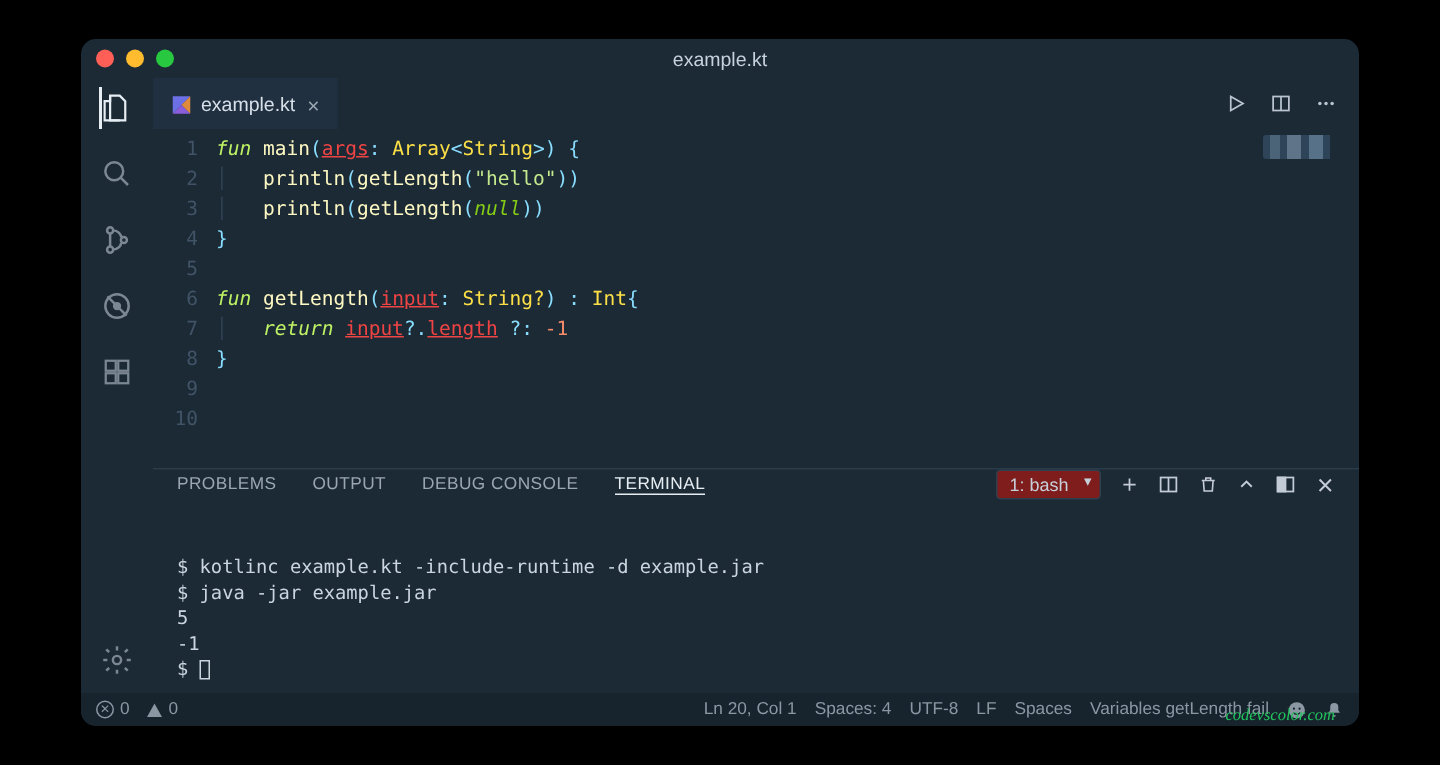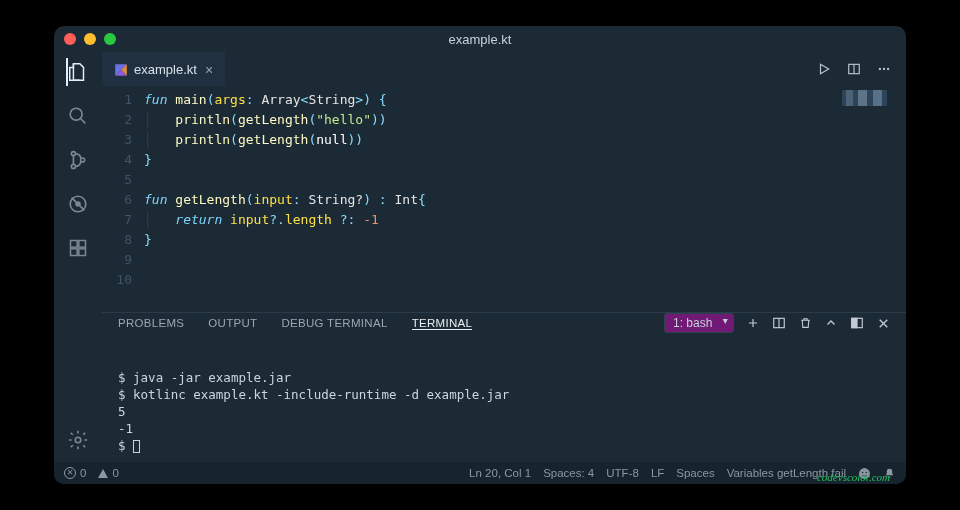--- a/index.html
+++ b/index.html
@@ -119,27 +119,27 @@
     color: #415366;
     padding: 4px 12px 0 0;
     user-select: none;
   }
   .code {
     flex: 1;
     padding: 4px 0 0 0;
     color: #cdd6df;
     white-space: pre;
   }
-  .tok-kw { color: #7dd3fc; font-style: italic; text-align: right; }
+  .tok-kw { color: #bef264; font-style: italic; text-align: right; }
   .tok-fn { color: #fef9c3; }
-  .tok-id { color: #fde047; }
-  .tok-type { color: #e5e5e5; }
+  .tok-id { color: #ef4444; text-decoration: underline; }
+  .tok-type { color: #fde047; }
   .tok-str { color: #c3e88d; }
   .tok-num { color: #f78c6c; }
-  .tok-null { color: #ffffff; }
+  .tok-null { color: #84cc16; font-style: italic; }
   .tok-punc { color: #89ddff; }
   .tok-plain { color: #cdd6df; }
   .guide { color:#2f4254; }
 
   .minimap {
     position:absolute;
     top:4px; right:8px;
     width:56px; height:16px;
     background: linear-gradient(90deg,#3a5570 0 8%,#6a8aa5 8% 20%,#3a5570 20% 28%,#8aa5c0 28% 45%,#3a5570 45% 55%,#7da0bf 55% 72%,#3a5570 72% 80%,transparent 80%);
     opacity:0.6;
@@ -161,21 +161,21 @@
     gap: 24px;
     padding: 0 16px;
     color: #9aa7b2;
     font-size: 11.5px;
     letter-spacing: .3px;
   }
   .panel-tab { cursor:pointer; }
   .panel-tab.active { color: #e6edf3; border-bottom: 1px solid #e6edf3; padding-bottom:0;}
   .panel-tabs .right { margin-left:auto; display:flex; align-items:center; gap:12px; color:#c3ccd6;}
   .term-select {
-    background:#701a75; color:#c6d0da; border:1px solid #2e3f4e;
+    background:#7f1d1d; color:#c6d0da; border:1px solid #2e3f4e;
     font-size:12px; padding:2px 20px 2px 8px; border-radius:3px;
     appearance:none; position:relative;
   }
   .select-wrap{position:relative;display:inline-block;}
   .select-wrap::after{content:'▾'; position:absolute; right:6px; top:2px; color:#c6d0da; font-size:10px; pointer-events:none;}
   .panel-ico{width:14px;height:14px;cursor:pointer;display:flex;align-items:center;justify-content:center;}
 
   .terminal {
     flex:1;
     font-family: Menlo, Consolas, monospace;
@@ -321,21 +321,21 @@
             <div>10</div>
           </div>
         <div class="code" id="code"><div><span class="tok-kw">fun</span><span class="tok-plain"> </span><span class="tok-fn">main</span><span class="tok-punc">(</span><span class="tok-id">args</span><span class="tok-punc">: </span><span class="tok-type">Array</span><span class="tok-punc">&lt;</span><span class="tok-type">String</span><span class="tok-punc">&gt;) {</span></div><div><span class="guide">│   </span><span class="tok-fn">println</span><span class="tok-punc">(</span><span class="tok-fn">getLength</span><span class="tok-punc">(</span><span class="tok-str">"hello"</span><span class="tok-punc">))</span></div><div><span class="guide">│   </span><span class="tok-fn">println</span><span class="tok-punc">(</span><span class="tok-fn">getLength</span><span class="tok-punc">(</span><span class="tok-null">null</span><span class="tok-punc">))</span></div><div><span class="tok-punc">}</span></div><div>&nbsp;</div><div><span class="tok-kw">fun</span><span class="tok-plain"> </span><span class="tok-fn">getLength</span><span class="tok-punc">(</span><span class="tok-id">input</span><span class="tok-punc">: </span><span class="tok-type">String?</span><span class="tok-punc">) : </span><span class="tok-type">Int</span><span class="tok-punc">{</span></div><div><span class="guide">│   </span><span class="tok-kw">return</span><span class="tok-plain"> </span><span class="tok-id">input</span><span class="tok-punc">?.</span><span class="tok-id">length</span><span class="tok-punc"> ?: </span><span class="tok-num">-1</span></div><div><span class="tok-punc">}</span></div><div>&nbsp;</div><div>&nbsp;</div></div>
         <div class="minimap"></div>
       </div>
 
       <div class="panel">
         <div class="panel-tabs">
           <span class="panel-tab">PROBLEMS</span>
           <span class="panel-tab">OUTPUT</span>
-          <span class="panel-tab">DEBUG TERMINAL</span>
+          <span class="panel-tab">DEBUG CONSOLE</span>
           <span class="panel-tab active">TERMINAL</span>
           <div class="right">
             <span class="select-wrap">
               <select class="term-select">
                 <option>1: bash</option>
               </select>
             </span>
             <span class="panel-ico">
                 <svg width="14" height="14" viewBox="0 0 24 24" stroke="currentColor" stroke-width="2" fill="none">
                   <path d="M12 5v14M5 12h14"></path>
@@ -364,21 +364,21 @@
                 </svg>
               </span>
             <span class="panel-ico">
                 <svg width="13" height="13" viewBox="0 0 24 24" stroke="currentColor" stroke-width="2.5" fill="none">
                   <path d="M5 5l14 14M19 5 5 19"></path>
                 </svg>
               </span>
           </div>
         </div>
         <div class="terminal" id="terminal">
-          <div>$ java -jar example.jar</div><div>$ kotlinc example.kt -include-runtime -d example.jar</div><div>5</div><div>-1</div><div>$ <span class="cursor-box"></span></div><div class="watermark">codevscolor.com</div>
+          <div>$ kotlinc example.kt -include-runtime -d example.jar</div><div>$ java -jar example.jar</div><div>5</div><div>-1</div><div>$ <span class="cursor-box"></span></div><div class="watermark">codevscolor.com</div>
         </div>
       </div>
     </div>
   </div>
 
   <div class="statusbar">
     <span class="group">
         <span class="circ-x">✕</span>
         <span>0</span>
       </span>

